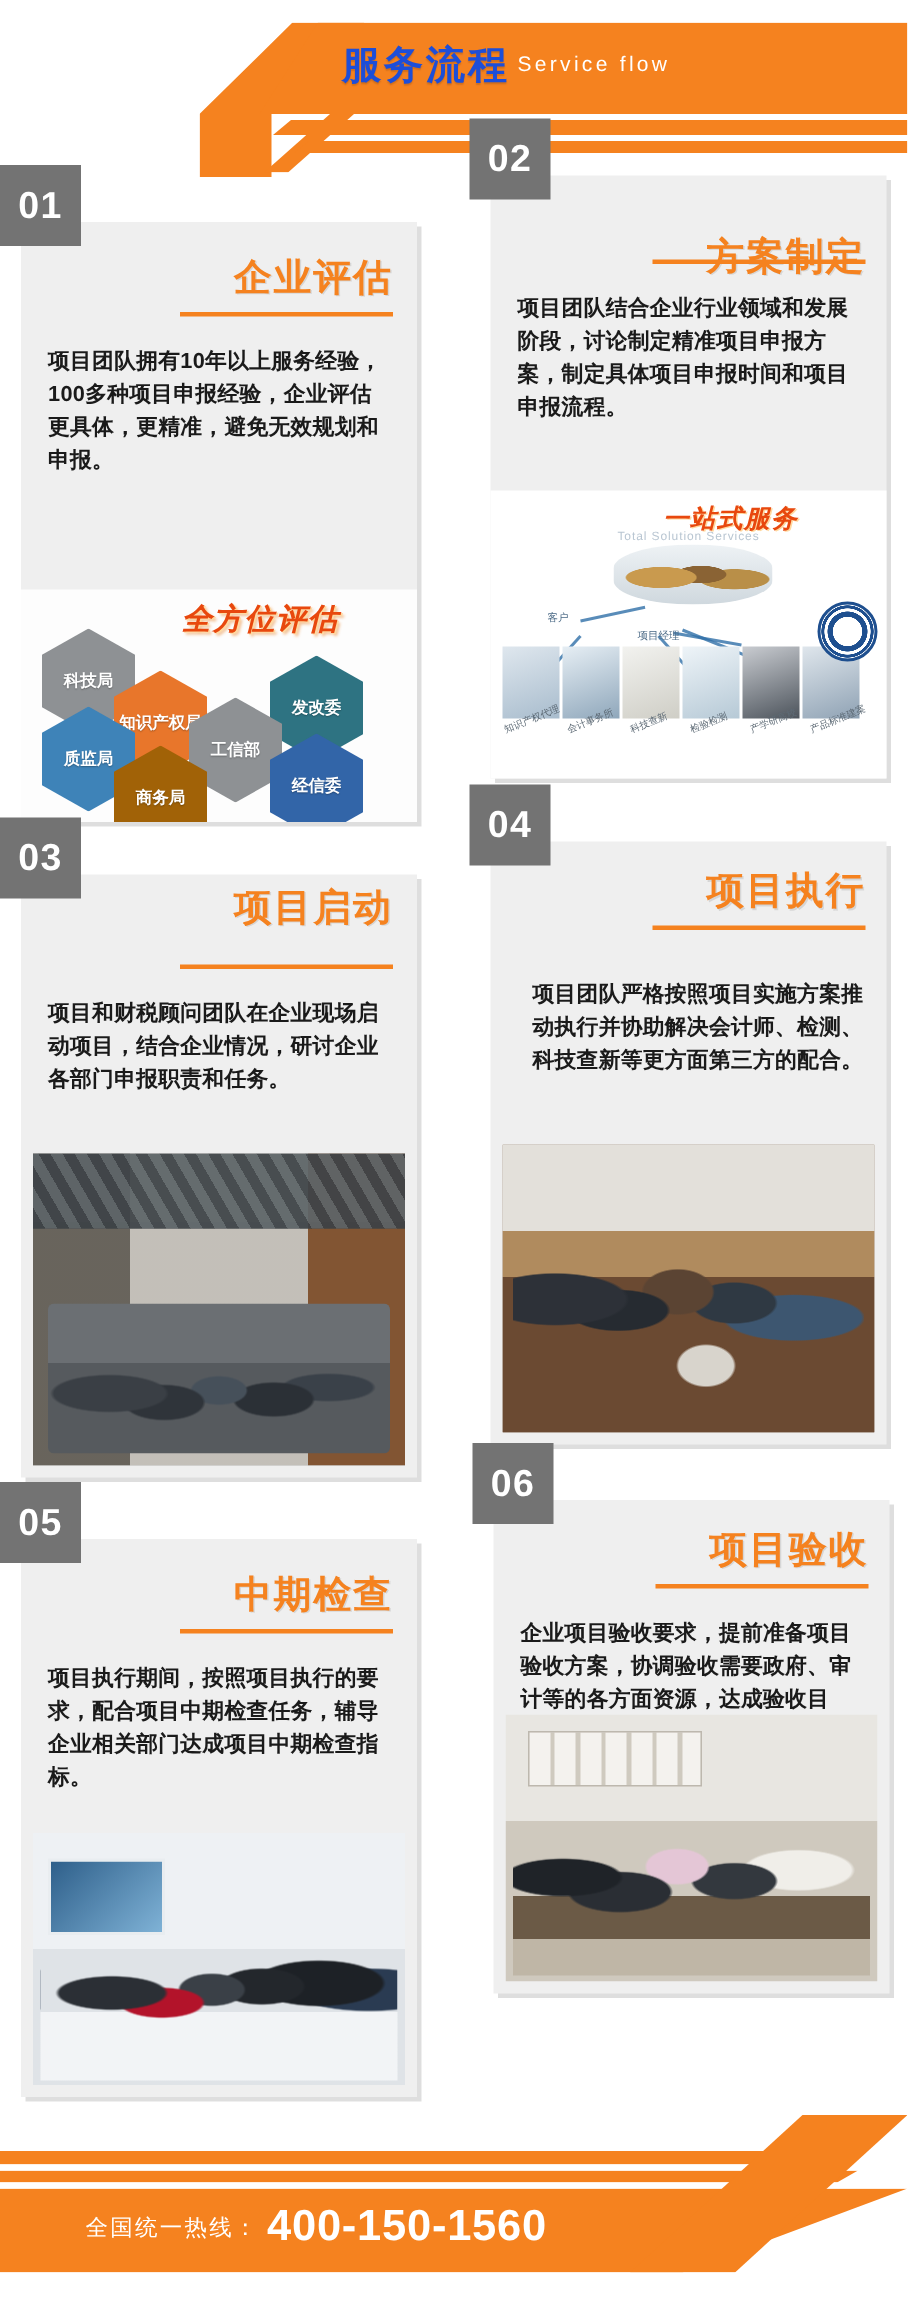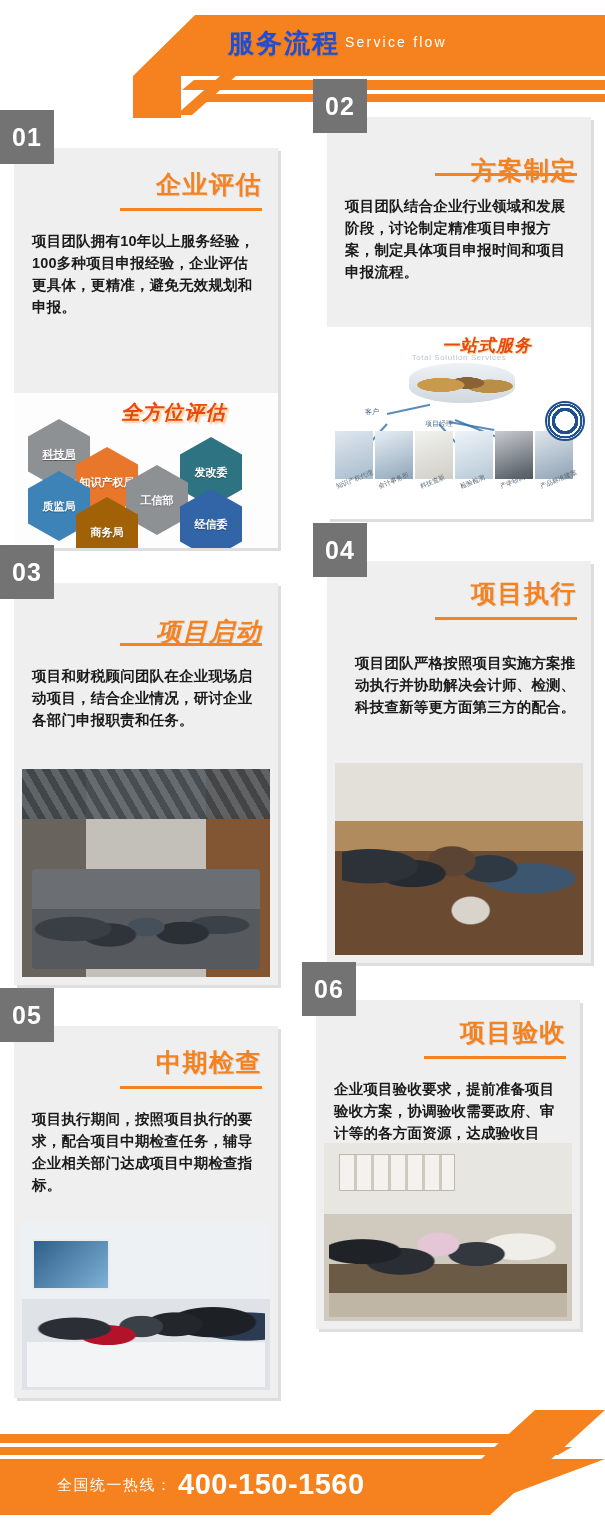--- a/index.html
+++ b/index.html
@@ -93,38 +93,38 @@
   }
 
   
   #card02 { left:327px; top:117px; width:264px; height:402px; }
   #card02 .card-title { position:absolute; right:14px; top:16px;margin-top:21px; }
   #card02 .title-rule { position:absolute; right:14px; top:56px; width:142px; }
   #card02 .card-body { position:absolute; left:18px; top:78px; width:232px; }
 
   
   #card03 { left:14px; top:583px; width:264px; height:402px; }
-  #card03 .card-title { position:absolute; right:16px; top:32px;font-style:italic; }
+  #card03 .card-title { position:absolute; right:16px; top:5px; }
   #card03 .title-rule { position:absolute; right:16px; top:60px; width:142px; }
   #card03 .card-body { position:absolute; left:18px; top:82px; width:228px; }
 
   
   #card04 { left:327px; top:561px; width:264px; height:402px; }
   #card04 .card-title { position:absolute; right:14px; top:16px;text-align:center; }
   #card04 .title-rule { position:absolute; right:14px; top:56px; width:142px; }
   #card04 .card-body { position:absolute; left:28px; top:78px; width:232px;margin-top:13px; }
 
   
   #card05 { left:14px; top:1026px; width:264px; height:372px; }
   #card05 .card-title { position:absolute; right:16px; top:20px; }
   #card05 .title-rule { position:absolute; right:16px; top:60px; width:142px; }
   #card05 .card-body { position:absolute; left:18px; top:82px; width:228px; }
 
   
-  #card06 { left:316px; top:1000px; width:264px; height:329px; }
+  #card06 { left:329px; top:1000px; width:264px; height:329px; }
   #card06 .card-title { position:absolute; right:14px; top:16px; }
   #card06 .title-rule { position:absolute; right:14px; top:56px; width:142px; }
   #card06 .card-body { position:absolute; left:18px; top:78px; width:232px; }
 
   
   .photo { position:absolute; overflow:hidden; background:#7c8185; }
   .ph-room {
     width:100%; height:100%;
     background:
       linear-gradient(180deg, rgba(255,255,255,.10) 0 22%, rgba(0,0,0,.06) 22% 100%),
@@ -296,21 +296,21 @@
 <div class="card" id="card01">
   <div class="card-inner">
     <div class="num-box">01</div>
     <div class="card-title">企业评估</div>
     <div class="title-rule"></div>
     <div class="card-body">项目团队拥有10年以上服务经验，100多种项目申报经验，企业评估更具体，更精准，避免无效规划和申报。</div>
 
     <div class="hexwrap">
       <div class="hex-title">全方位评估</div>
 
-      <div class="hex" style="left:14px; top:26px; background:#8E9194;text-decoration:underline;">科技局</div>
+      <div class="hex" style="left:14px; top:26px; background:#8E9194;">科技局</div>
       <div class="hex" style="left:62px; top:54px; background:#E8762B;">知识产权局</div>
       <div class="hex" style="left:166px; top:44px; background:#2E7382;">发改委</div>
       <div class="hex" style="left:14px; top:78px; background:#3E83B8;">质监局</div>
       <div class="hex" style="left:112px; top:72px; background:#8E9194;">工信部</div>
       <div class="hex" style="left:62px; top:104px; background:#a16207;">商务局</div>
       <div class="hex" style="left:166px; top:96px; background:#3265A8;">经信委</div>
     </div>
   </div>
 </div>
 

